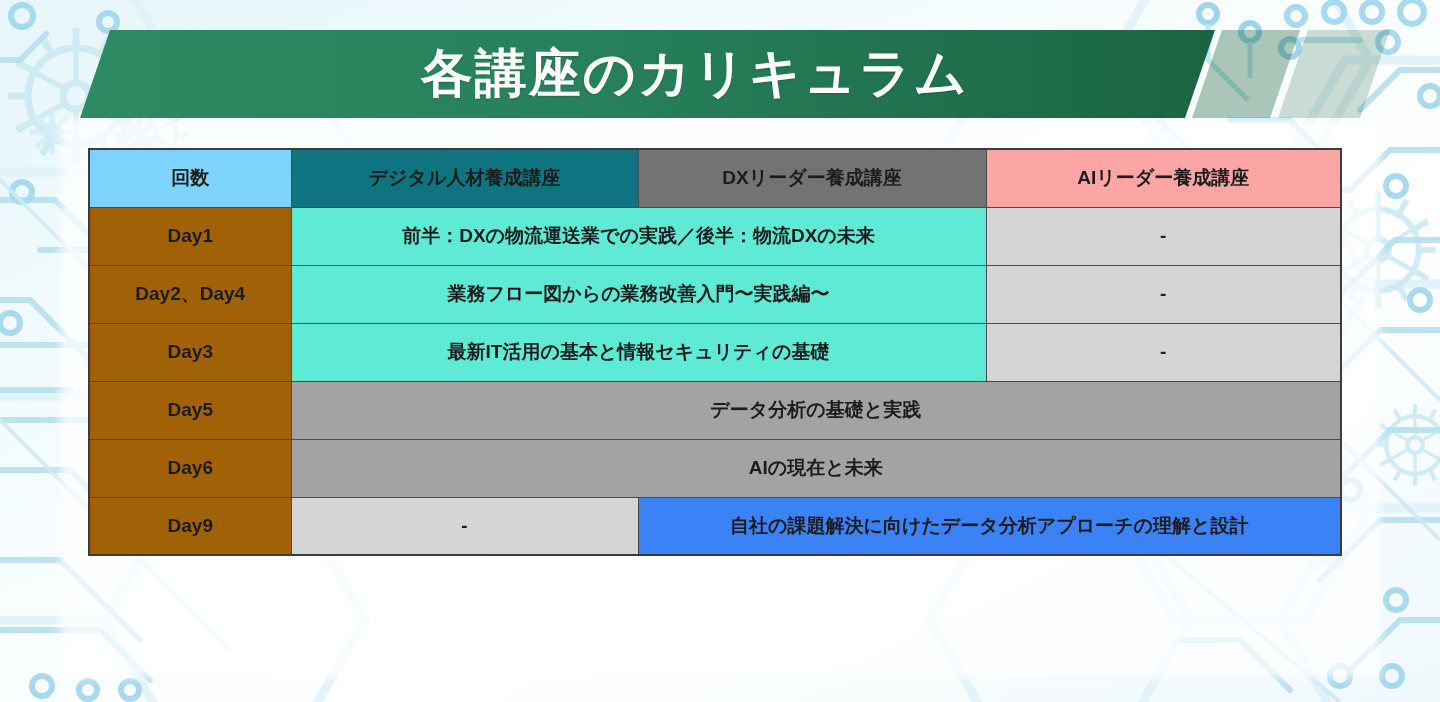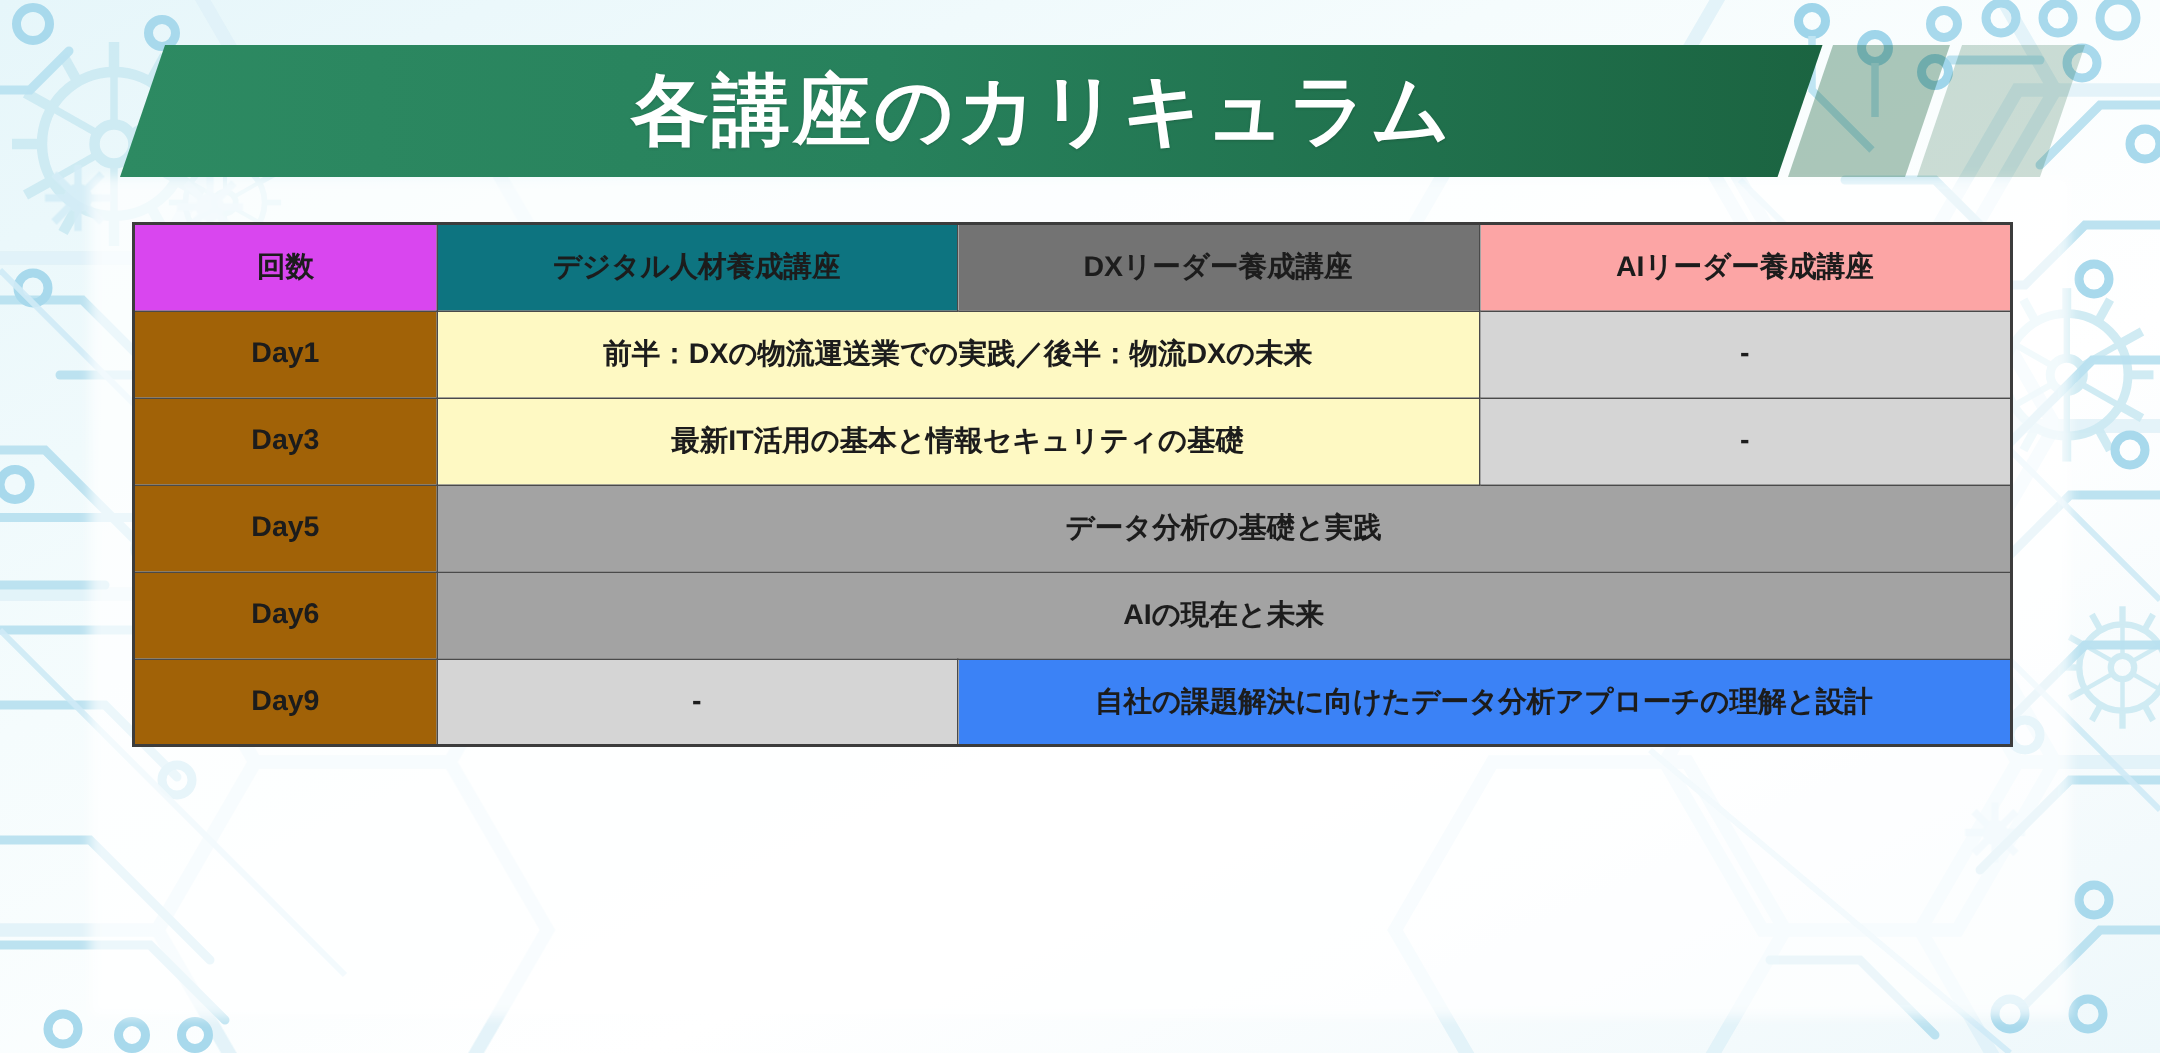--- a/index.html
+++ b/index.html
@@ -101,41 +101,41 @@
   }
 
   
   .col-day   { width: 202px; }
   .col-c1    { width: 347px; }
   .col-c2    { width: 348px; }
   .col-c3    { width: 355px; }
 
   
   th.h-day {
-    background: #d946ef;
+    background: #7dd3fc;
     color: #141414;
     text-align: left;
     padding-left: 16px;
     font-size: 20px;
   }
   th.h-digital { background: #0d7480; color: #ffffff; font-size: 20px; }
   th.h-dx      { background: #737373; color: #ffffff; font-size: 20px; margin-top: 32px; }
   th.h-ai      { background: #fca5a5; color: #ffffff; font-size: 20px; }
 
   
   td.day-label {
     background: #a16207;
     text-align: left;
     padding-left: 16px;
     font-size: 20px;
     color: #1c1c1c;
   }
 
   
-  td.tint-blue  { background: #fef9c3; }
+  td.tint-blue  { background: #5eead4; }
   td.tint-green { background: #a3a3a3; }
   td.tint-pink  { background: #3b82f6; }
   td.tint-gray  { background: #d5d5d5; }
 
   td.dash { font-size: 20px; color: #1c1c1c; }
 </style>
 </head>
 <body>
 
 <div id="slide">
@@ -341,20 +341,25 @@
         <th class="h-ai">AIリーダー養成講座</th>
       </tr>
     </thead>
     <tbody id="table-body">
         <tr>
           <td class="day-label">Day1</td>
           <td class="tint-blue" colspan="2">前半：DXの物流運送業での実践／後半：物流DXの未来</td>
           <td class="tint-gray dash">-</td>
         </tr>
         <tr>
+          <td class="day-label">Day2、Day4</td>
+          <td class="tint-blue" colspan="2">業務フロー図からの業務改善入門〜実践編〜</td>
+          <td class="tint-gray dash">-</td>
+        </tr>
+        <tr>
           <td class="day-label">Day3</td>
           <td class="tint-blue" colspan="2">最新IT活用の基本と情報セキュリティの基礎</td>
           <td class="tint-gray dash">-</td>
         </tr>
         <tr>
           <td class="day-label">Day5</td>
           <td class="tint-green" colspan="3">データ分析の基礎と実践</td>
         </tr>
         <tr>
           <td class="day-label">Day6</td>

